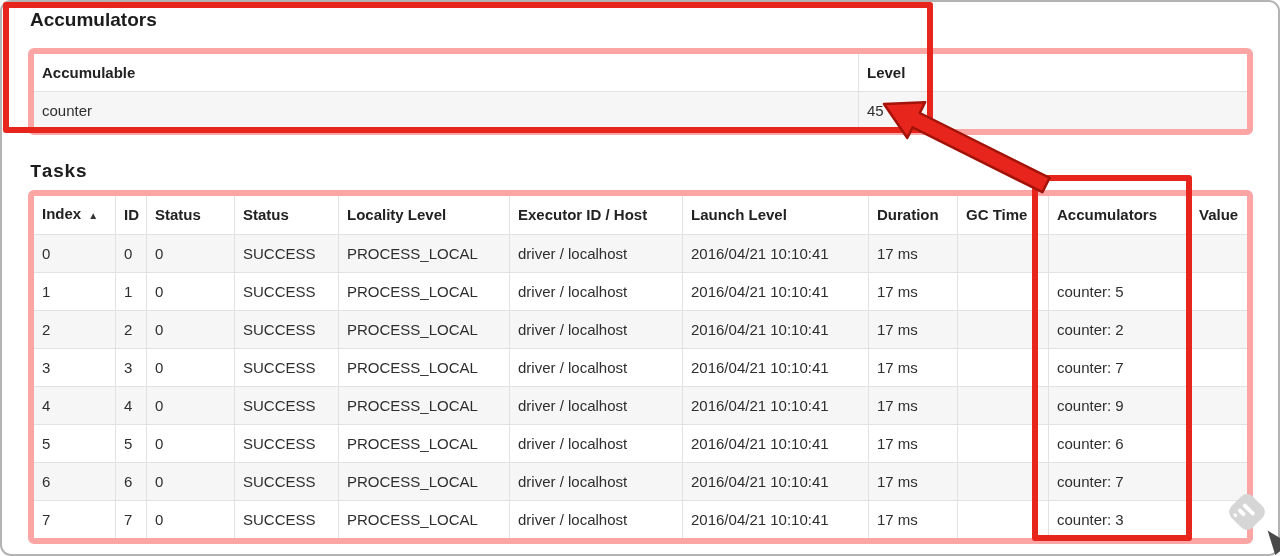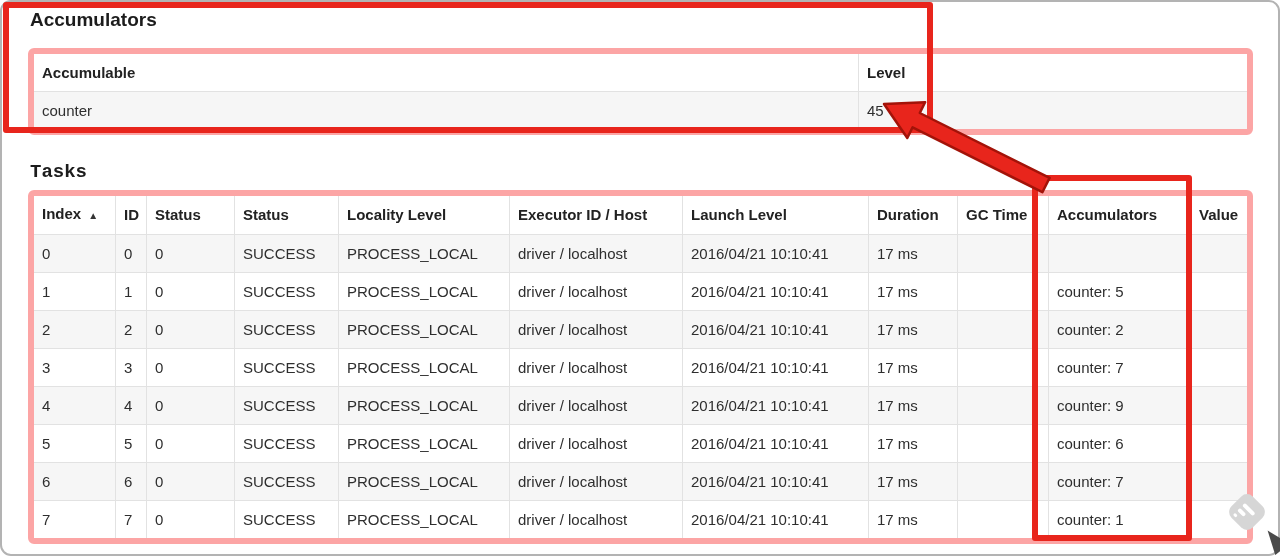--- a/index.html
+++ b/index.html
@@ -218,21 +218,21 @@
       <tr>
         <td>7</td>
         <td>7</td>
         <td>0</td>
         <td>SUCCESS</td>
         <td>PROCESS_LOCAL</td>
         <td>driver / localhost</td>
         <td>2016/04/21 10:10:41</td>
         <td>17 ms</td>
         <td></td>
-        <td>counter: 1</td>
+        <td>counter: 3</td>
         <td></td>
       </tr>
     </tbody>
   </table>
 </div>
 
 <div class="frame"></div>
 
 <div id="watermark">
   <svg width="50" height="50" viewBox="0 0 50 50">

